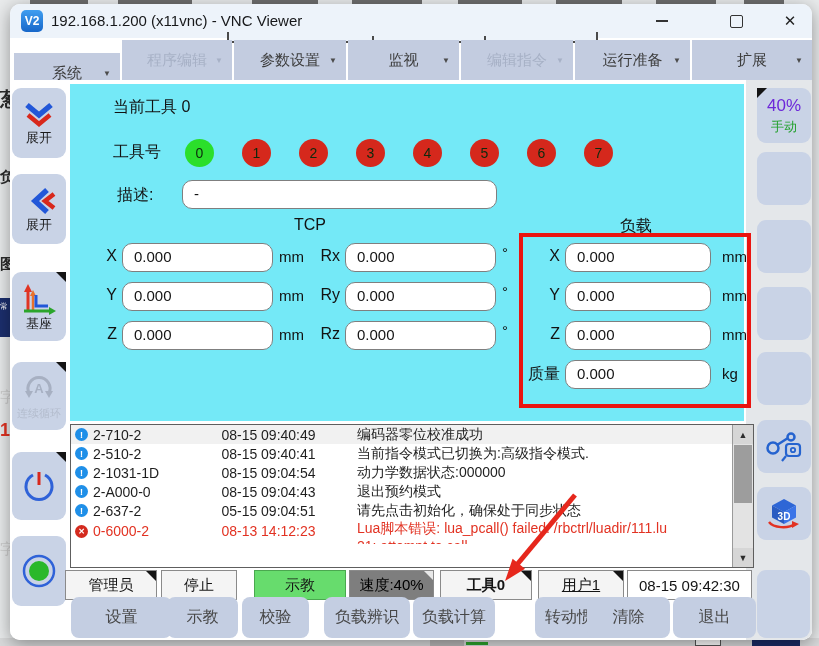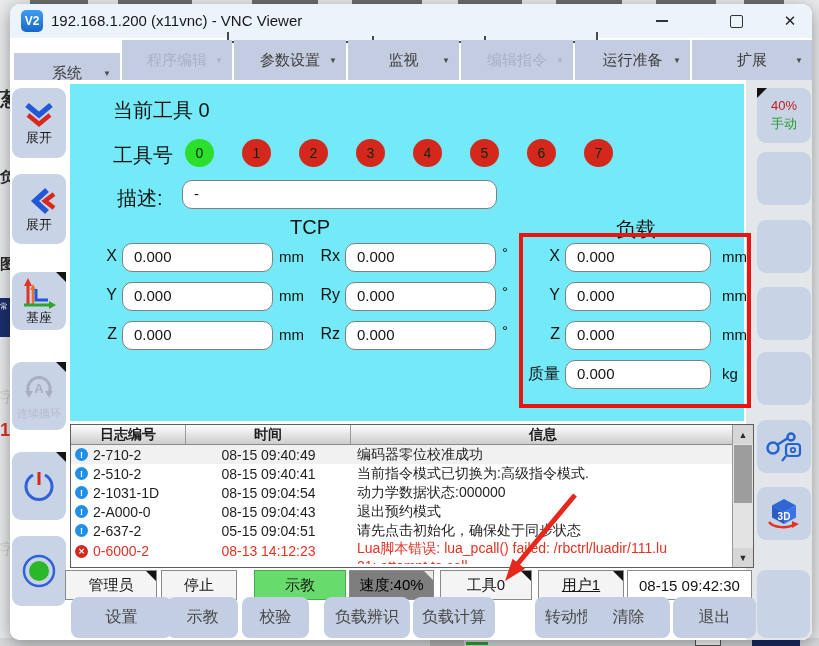--- a/index.html
+++ b/index.html
@@ -39,21 +39,21 @@
   
   .side{position:absolute;background:#c9d3e6;border-radius:9px;display:flex;flex-direction:column;
         align-items:center;justify-content:center;gap:2px;}
   .side .slabel{font-size:13px;color:#1a1a1a;line-height:14px;}
   .side .slabel.gray{color:#b3bccd;font-size:11px;}
   .wedge::after{content:"";position:absolute;top:0;right:0;border-top:10px solid #141414;border-left:10px solid transparent;}
   .wedge-lite::after{content:"";position:absolute;top:0;right:0;border-top:9px solid #e9e9e9;border-left:9px solid transparent;}
   .wedge-tl::before{content:"";position:absolute;top:0;left:0;border-top:10px solid #141414;border-right:10px solid transparent;}
   
   .cyan{position:absolute;left:60px;top:4px;width:674px;height:337px;background:#74e9f7;}
-  .clabel{position:absolute;font-size:20px;color:#121212;white-space:nowrap;}
+  .clabel{position:absolute;font-size:16px;color:#121212;white-space:nowrap;}
   .tool-circle{position:absolute;width:29px;height:28px;border-radius:50%;text-align:center;line-height:28px;
                font-size:14px;color:#0d2a0d;background:#d5281c;}
   .tool-circle.on{background:#2bdf2b;}
   .pill{position:absolute;height:29px;box-sizing:border-box;background:#fff;border:1.6px solid #7f7f7f;
         border-radius:10px;font-size:15px;line-height:26px;padding-left:11px;color:#141414;}
   .rlab{position:absolute;font-size:16px;color:#121212;text-align:right;}
   .unit{position:absolute;font-size:15px;color:#111;}
   
   .log{position:absolute;left:60px;top:344px;width:684px;height:144px;box-sizing:border-box;
        border:1px solid #5e5e5e;background:#fff;font-size:14px;overflow:hidden;}
@@ -176,21 +176,21 @@
         </svg>
         <span class="slabel">展开</span>
       </div>
       <div class="side" style="left:2px;top:94px;width:54px;height:70px;">
         <svg width="34" height="30" viewBox="0 0 34 30">
           <path d="M25,4 L13,15 L25,26" fill="none" stroke="#2257d8" stroke-width="5.5"></path>
           <path d="M32,8 L23,15 L32,22" fill="none" stroke="#d8281c" stroke-width="4.5"></path>
         </svg>
         <span class="slabel">展开</span>
       </div>
-      <div class="side wedge" style="left:2px;top:192px;width:54px;height:58px;">
+      <div class="side wedge" style="left:2px;top:192px;width:54px;height:69px;">
         <svg width="36" height="32" viewBox="0 0 36 32">
           <line x1="7" y1="29" x2="7" y2="7" stroke="#e03424" stroke-width="3"></line>
           <polygon points="3,9 7,1 11,9" fill="#e03424"></polygon>
           <line x1="12" y1="29" x2="12" y2="12" stroke="#e8712c" stroke-width="2.5"></line>
           <polygon points="9,13 12,7 15,13" fill="#e8712c"></polygon>
           <line x1="3" y1="28" x2="30" y2="28" stroke="#2ba52b" stroke-width="3"></line>
           <polygon points="28,24 35,28 28,32" fill="#2ba52b"></polygon>
           <path d="M15,12 L15,23 L27,23" fill="none" stroke="#2257d8" stroke-width="3"></path>
         </svg>
         <span class="slabel">基座</span>
@@ -268,21 +268,21 @@
         <div class="rlab" style="left:430px;top:241px;width:60px;">Z</div>
         <div class="pill" style="left:495px;top:237px;width:146px;">0.000</div>
         <div class="unit" style="left:652px;top:242px;">mm</div>
 
         <div class="rlab" style="left:430px;top:280px;width:60px;">质量</div>
         <div class="pill" style="left:495px;top:276px;width:146px;">0.000</div>
         <div class="unit" style="left:652px;top:281px;">kg</div>
       </div>
 
       <div class="side wedge-tl" style="left:747px;top:8px;width:54px;height:55px;">
-        <span style="font-size:13px;color:#b91c1c;">40%</span>
+        <span style="font-size:17px;color:#6d28d9;">40%</span>
         <span style="font-size:13px;color:#22a02c;">手动</span>
       </div>
       <div class="side" style="left:747px;top:72px;width:54px;height:53px;"></div>
       <div class="side" style="left:747px;top:140px;width:54px;height:53px;"></div>
       <div class="side" style="left:747px;top:207px;width:54px;height:53px;"></div>
       <div class="side" style="left:747px;top:272px;width:54px;height:53px;"></div>
       <div class="side" style="left:747px;top:340px;width:54px;height:53px;">
         <svg width="40" height="34" viewBox="0 0 40 34">
           <circle cx="9" cy="18" r="5.5" fill="none" stroke="#2563cf" stroke-width="2.5"></circle>
           <line x1="13" y1="15" x2="24" y2="8" stroke="#2563cf" stroke-width="2.5"></line>
@@ -297,25 +297,20 @@
           <polygon points="19,3 31,9.5 19,16 7,9.5" fill="#2e66d6"></polygon>
           <polygon points="7,9.5 19,16 19,28 7,21.5" fill="#2a5cc2"></polygon>
           <polygon points="31,9.5 19,16 19,28 31,21.5" fill="#3b74e8"></polygon>
           <text x="19" y="24" text-anchor="middle" font-size="10" font-weight="bold" fill="#fff">3D</text>
           <path d="M4,26 A15,8 0 0 0 30,28" fill="none" stroke="#e23222" stroke-width="2.4"></path>
           <polygon points="27,25 34,28 27,32" fill="#e23222"></polygon>
         </svg>
       </div>
 
       <div class="log">
-        <div class="loghead">
-          <div class="lh1">日志编号</div>
-          <div class="lh2">时间</div>
-          <div class="lh3">信息</div>
-        </div>
         <div class="lrow sel">
           <div class="c1">
               <span class="licon">!</span>
               <span>2-710-2</span>
             </div>
           <div class="c2">08-15 09:40:49</div>
           <div class="c3">编码器零位校准成功</div>
         </div>
         <div class="lrow">
           <div class="c1">
@@ -364,21 +359,21 @@
           <div class="sbtn" style="top:0;">▲</div>
           <div class="sthumb"></div>
           <div class="sbtn" style="bottom:0;">▼</div>
         </div>
       </div>
 
       <div class="sbox wedge" style="left:55px;width:92px;">管理员</div>
       <div class="sbox" style="left:151px;width:76px;">停止</div>
       <div class="sbox green" style="left:244px;width:92px;">示教</div>
       <div class="sbox dark wedge-lite" style="left:339px;width:85px;">速度:40%</div>
-      <div class="sbox wedge" style="left:430px;width:92px;">工具0</div>
+      <div class="sbox wedge" style="left:430px;width:92px;font-weight:bold;">工具0</div>
       <div class="sbox wedge" style="left:528px;width:86px;text-decoration:underline;">用户1</div>
       <div class="sbox clock" style="left:617px;width:125px;">08-15 09:42:30</div>
 
       <div class="bbtn" style="left:61px;width:101px;">设置</div>
       <div class="bbtn" style="left:157px;width:71px;">示教</div>
       <div class="bbtn" style="left:232px;width:67px;">校验</div>
       <div class="bbtn" style="left:314px;width:86px;">负载辨识</div>
       <div class="bbtn" style="left:403px;width:82px;">负载计算</div>
       <div class="bbtn" style="left:489px;width:84px;margin-left:36px;">转动惯量</div>
       <div class="bbtn" style="left:577px;width:83px;">清除</div>

